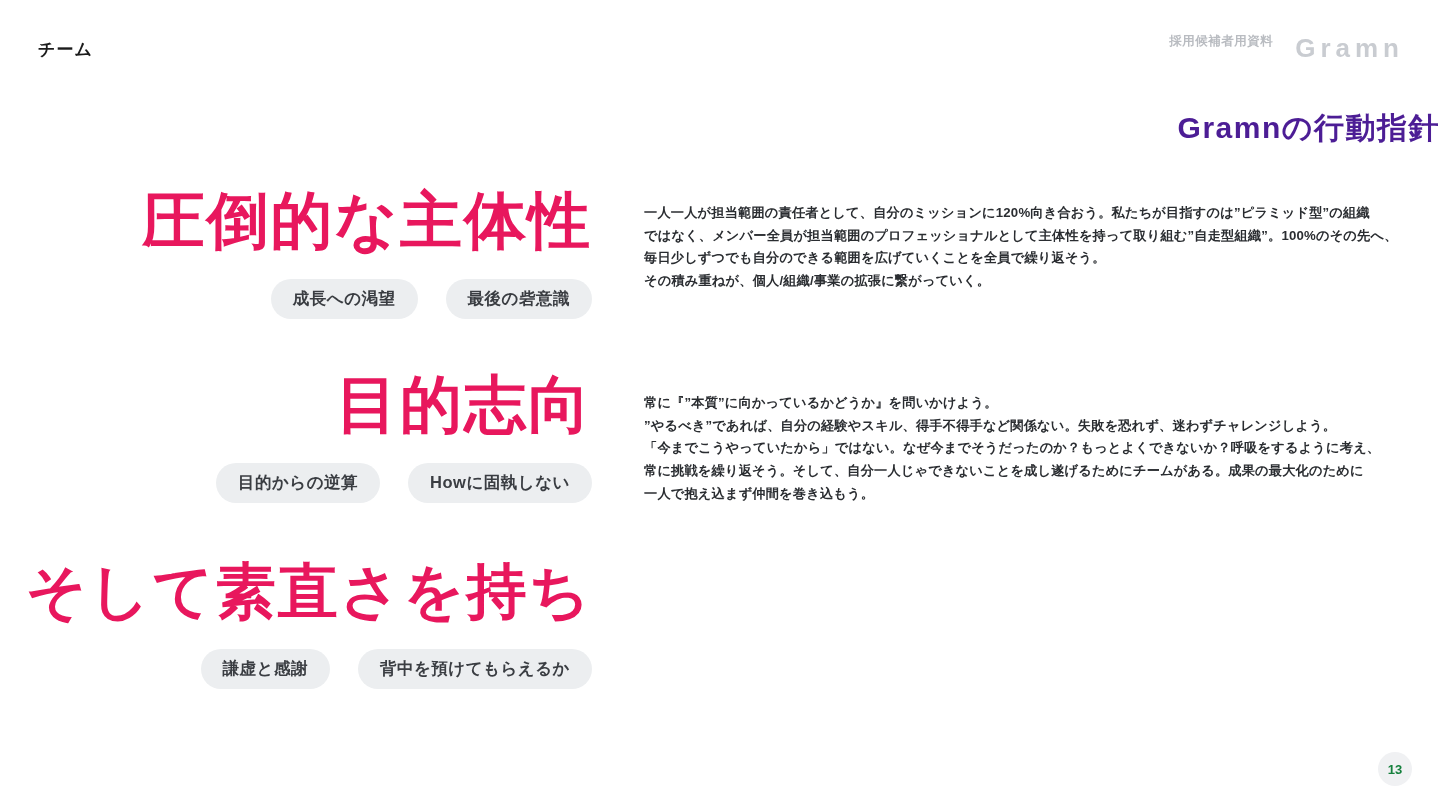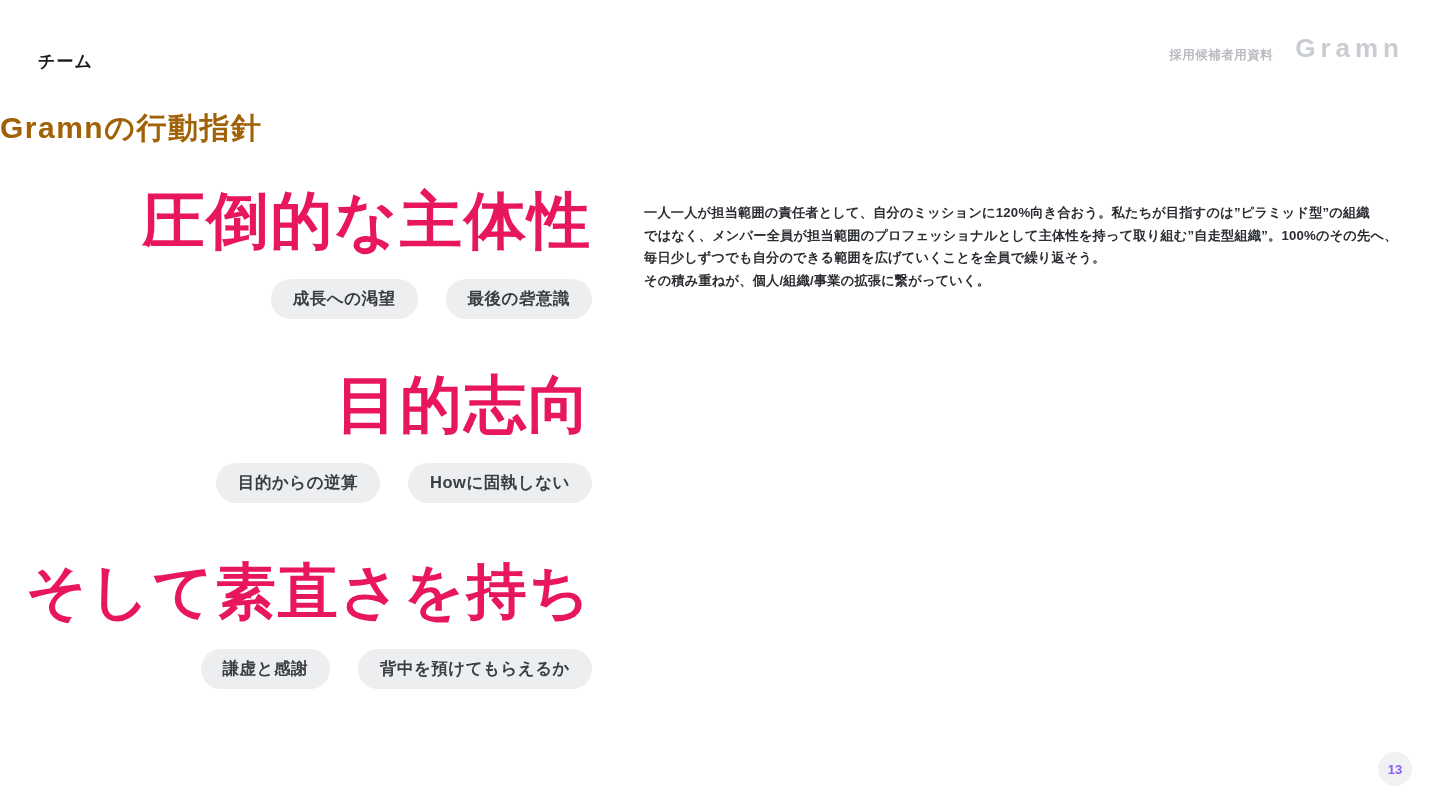--- a/index.html
+++ b/index.html
@@ -20,32 +20,32 @@
   .slide-header {
     position: absolute;
     top: 0;
     left: 0;
     width: 1440px;
     height: 92px;
   }
   .header-category {
     position: absolute;
     left: 38px;
-    top: 50px;
+    top: 38px;
     font-size: 17px;
     font-weight: bold;
     letter-spacing: 1px;
     color: #1b1b1b;
   }
   .header-right {
     position: absolute;
     right: 36px;
     top: 33px;
     display: flex;
-    align-items: flex-end;
+    align-items: flex-start;
     gap: 22px;
   }
   .header-note {
     font-size: 12.5px;
     color: #b9bcc1;
     letter-spacing: 0.5px;
     font-weight: bold;
   }
   .header-logo {
     font-size: 26px;
@@ -53,25 +53,25 @@
     color: #c9ccd1;
     font-weight: 600;
   }
 
   
   .slide-title {
     position: absolute;
     top: 108px;
     left: 0;
     width: 1440px;
-    text-align: left;
+    text-align: right;
     font-size: 30px;
     font-weight: bold;
     letter-spacing: 1.5px;
-    color: #a16207;
+    color: #4c1d95;
   }
 
   
   .values {
     position: absolute;
     top: 180px;
     left: 0;
     width: 1260px;
   }
   .value-row {
@@ -138,21 +138,21 @@
 
   
   .page-number {
     position: absolute;
     right: 28px;
     bottom: 24px;
     width: 34px;
     height: 34px;
     border-radius: 50%;
     background: #f0f1f3;
-    color: #8b5cf6;
+    color: #15803d;
     font-size: 13px;
     font-weight: bold;
     display: flex;
     align-items: center;
     justify-content: center;
   }
 </style>
 </head>
 <body>
 
@@ -185,20 +185,27 @@
   </div>
 
   <div class="value-row row-1">
     <div class="value-left">
       <div class="value-headline">目的志向</div>
       <div class="tag-list">
         <span class="tag">目的からの逆算</span>
         <span class="tag">Howに固執しない</span>
       </div>
     </div>
+    <div class="value-right">
+      <div class="value-body">常に『”本質”に向かっているかどうか』を問いかけよう。
+”やるべき”であれば、自分の経験やスキル、得手不得手など関係ない。失敗を恐れず、迷わずチャレンジしよう。
+「今までこうやっていたから」ではない。なぜ今までそうだったのか？もっとよくできないか？呼吸をするように考え、
+常に挑戦を繰り返そう。そして、自分一人じゃできないことを成し遂げるためにチームがある。成果の最大化のために
+一人で抱え込まず仲間を巻き込もう。</div>
+    </div>
   </div>
 
   <div class="value-row row-2">
     <div class="value-left">
       <div class="value-headline">そして素直さを持ち</div>
       <div class="tag-list">
         <span class="tag">謙虚と感謝</span>
         <span class="tag">背中を預けてもらえるか</span>
       </div>
     </div>

